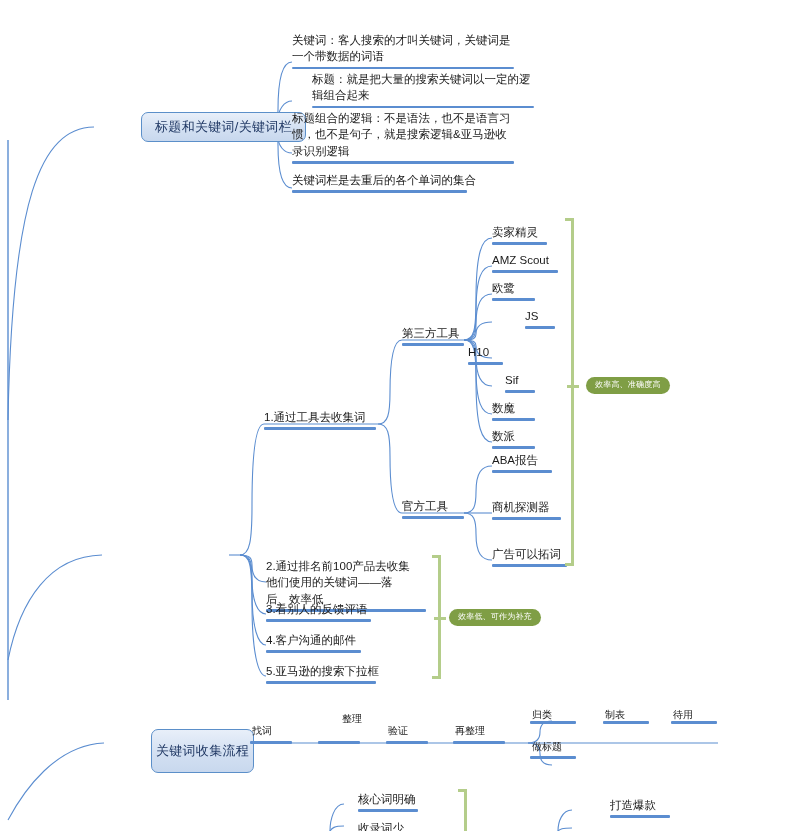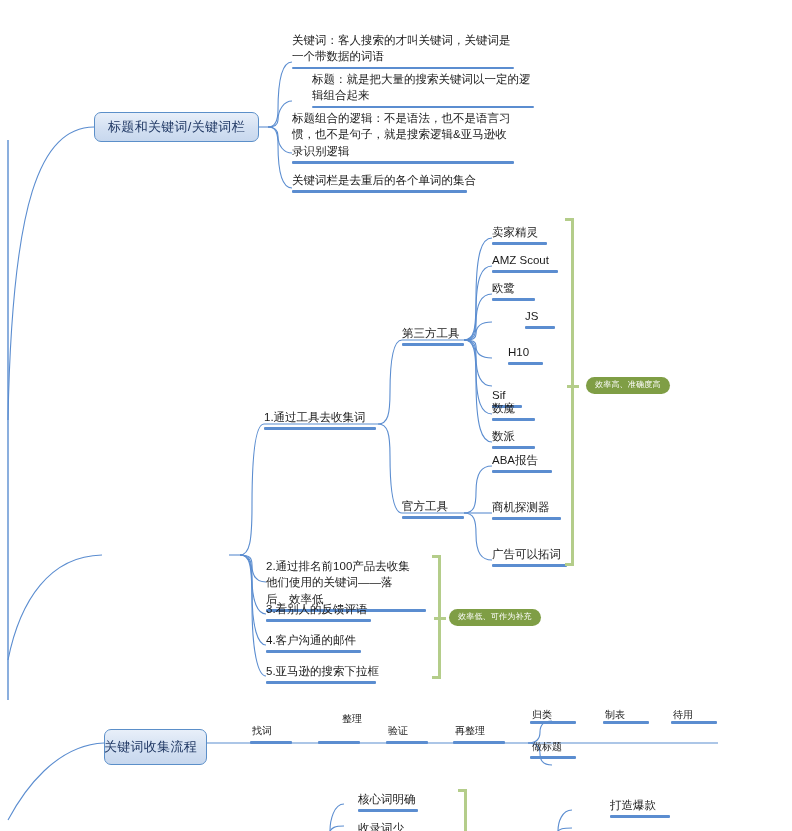--- a/index.html
+++ b/index.html
@@ -30,20 +30,21 @@
     color: #1f3category;
     color: #203864;
     font-size: 13px;
     line-height: 1.2;
     display: flex;
     align-items: center;
     justify-content: center;
     white-space: nowrap;
     padding: 0 9px;
     letter-spacing: .3px;
+    margin-left: 47px;
   }
   
   .leaf {
     position: absolute;
     color: #1a1a1a;
     font-size: 11.5px;
     line-height: 1.42;
     white-space: normal;
     padding-bottom: 2px;
   }
@@ -222,25 +223,25 @@
     <span class="ul" style="width:66px;"></span>
   </div>
   <div class="leaf nowrap" style="left:492px; top:280px; width:43px;">
     <span>欧鹭</span>
     <span class="ul" style="width:43px;"></span>
   </div>
   <div class="leaf nowrap" style="left:492px; top:308px; width:30px;margin-left:33px;">
     <span>JS</span>
     <span class="ul" style="width:30px;"></span>
   </div>
-  <div class="leaf nowrap" style="left:508px; top:344px; width:35px;">
+  <div class="leaf nowrap" style="left:468px; top:344px; width:35px;">
     <span>H10</span>
     <span class="ul" style="width:35px;"></span>
   </div>
-  <div class="leaf nowrap" style="left:492px; top:372px; width:30px;margin-top:15px;">
+  <div class="leaf nowrap" style="left:505px; top:372px; width:30px;">
     <span>Sif</span>
     <span class="ul" style="width:30px;"></span>
   </div>
   <div class="leaf nowrap" style="left:492px; top:400px; width:43px;">
     <span>数魔</span>
     <span class="ul" style="width:43px;"></span>
   </div>
   <div class="leaf nowrap" style="left:492px; top:428px; width:43px;">
     <span>数派</span>
     <span class="ul" style="width:43px;"></span>
@@ -281,21 +282,21 @@
     <span>5.亚马逊的搜索下拉框</span>
     <span class="ul" style="width:110px;"></span>
   </div>
 
   <div class="bracket" style="left:432px; top:555px; width:9px; height:124px;"></div>
   <div class="bracket-stub" style="left:434px; top:617px; width:12px;"></div>
   <div class="badge" style="left:449px; top:609px;">
     <span>效率低、可作为补充</span>
   </div>
 
-  <div class="mainnode" style="left:104px; top:729px; width:103px; height:36px;justify-content:flex-end;">
+  <div class="mainnode" style="left:104px; top:729px; width:103px; height:44px;">
     <span>关键词收集流程</span>
   </div>
 
   <div class="chain-label" style="left:252px; top:724px;">找词</div>
   <div class="chain-ul" style="left:250px; top:741px; width:42px;"></div>
 
   <div class="chain-label" style="left:320px; top:712px;margin-left:22px;">整理</div>
   <div class="chain-ul" style="left:318px; top:741px; width:42px;"></div>
 
   <div class="chain-label" style="left:388px; top:724px;">验证</div>

